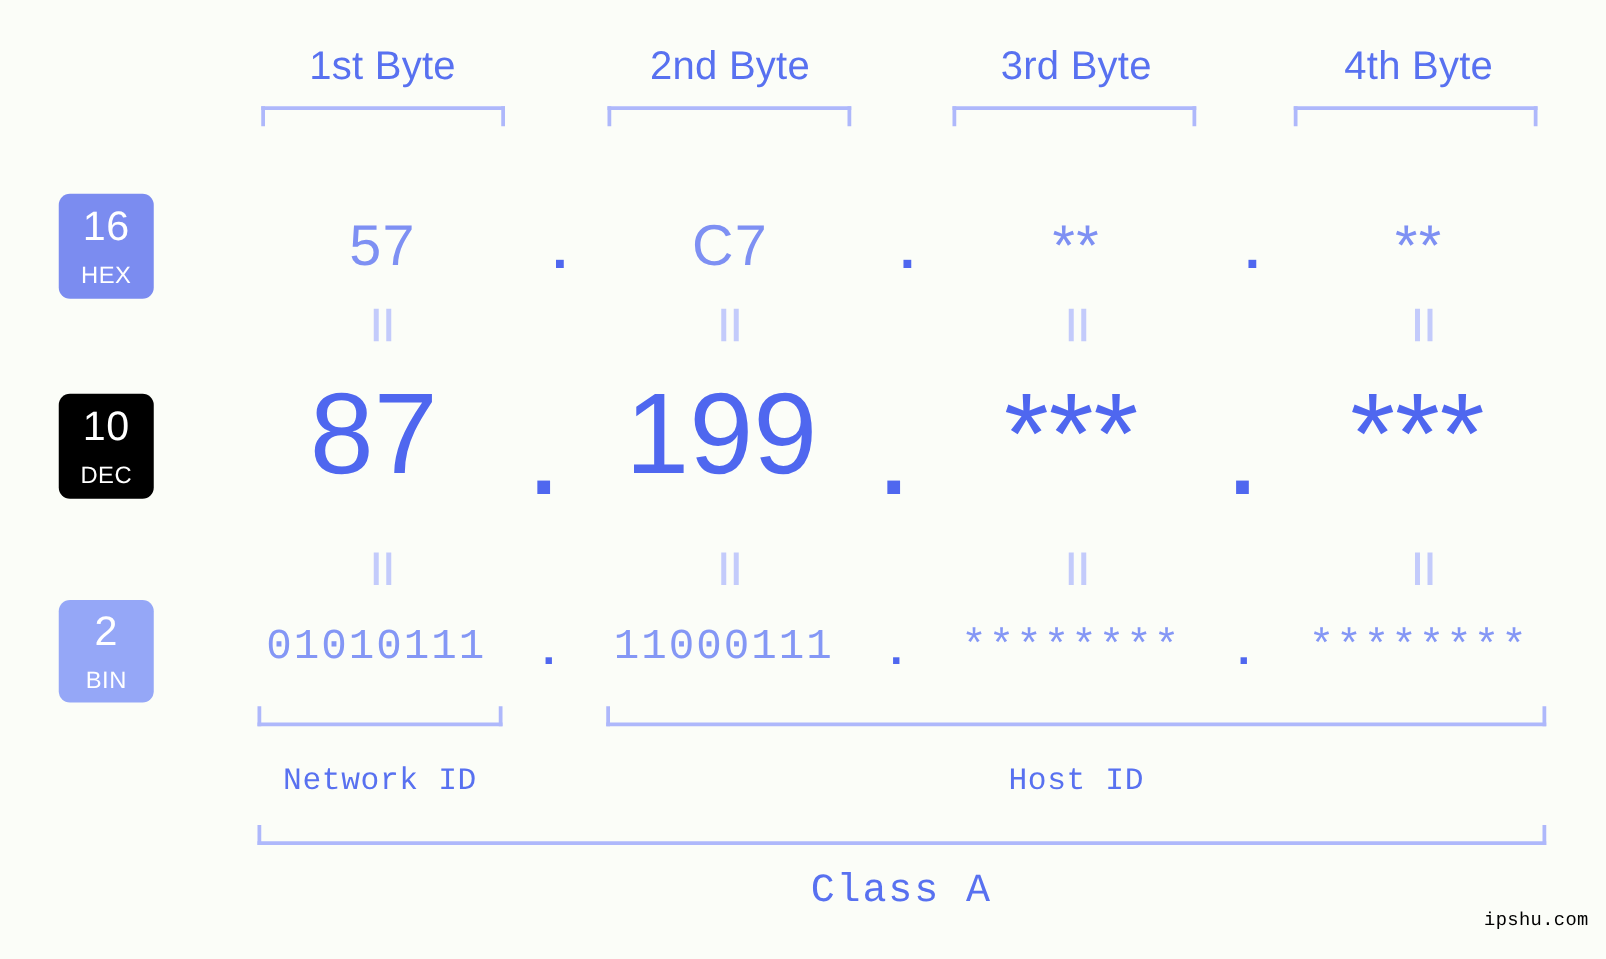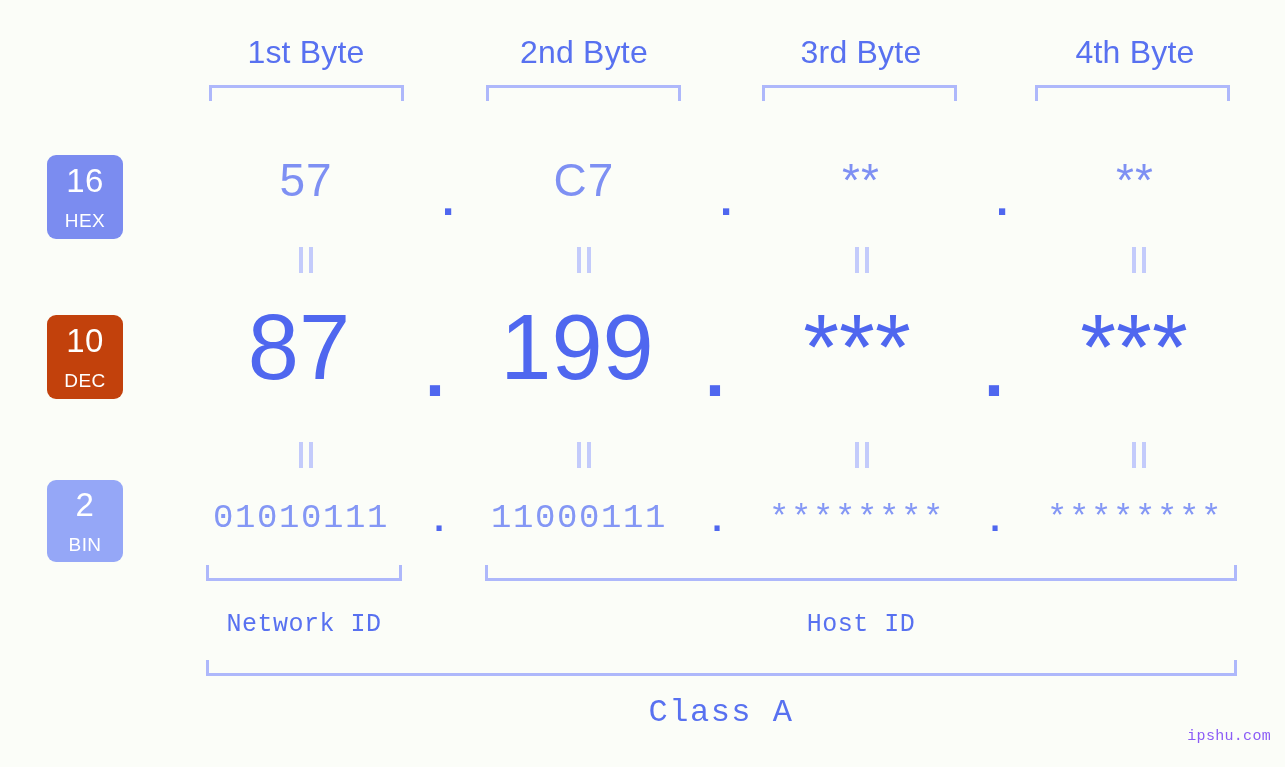--- a/index.html
+++ b/index.html
@@ -73,39 +73,39 @@
     font-weight: 400;
     letter-spacing: 0.5px;
   }
   .badge .nm {
     font-size: 19px;
     font-weight: 400;
     margin-top: 14px;
     letter-spacing: 0.4px;
   }
   #badge-hex { top: 155px; height: 84px; background: #7b8cf0; }
-  #badge-dec { top: 315px; height: 84px; background: #c2410c; }
+  #badge-dec { top: 315px; height: 84px; background: #000000; }
   #badge-bin { top: 480px; height: 82px; background: #95a7f7; }
 
   
   .octet {
     position: absolute;
     text-align: center;
     white-space: nowrap;
   }
   .dotsep {
     position: absolute;
     color: #4f67ef;
     white-space: nowrap;
     text-align: center;
   }
 
   
   .hex-row .octet {
-    top: 152px;
+    top: 168px;
     height: 56px;
     line-height: 56px;
     font-size: 46px;
     color: #7e90f3;
     font-family: "Liberation Sans", sans-serif;
     letter-spacing: 1px;
   }
   .hex-row .dotsep {
     top: 176px;
     height: 48px;
@@ -193,21 +193,21 @@
     letter-spacing: 1.5px;
   }
 
   
   #watermark {
     position: absolute;
     right: 14px;
     bottom: 22px;
     font-family: "Liberation Mono", monospace;
     font-size: 15px;
-    color: #8b5cf6;
+    color: #000000;
     letter-spacing: 0.3px;
   }
 </style>
 </head>
 <body>
 
 <div id="stage">
 
   <div class="byte-label" style="left:200px;width:212px;">1st Byte</div>
   <div class="byte-label" style="left:478px;width:212px;">2nd Byte</div>

